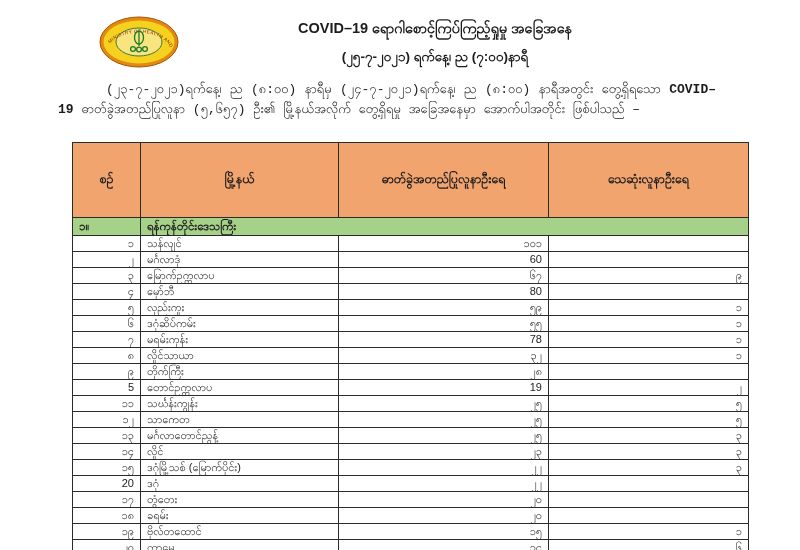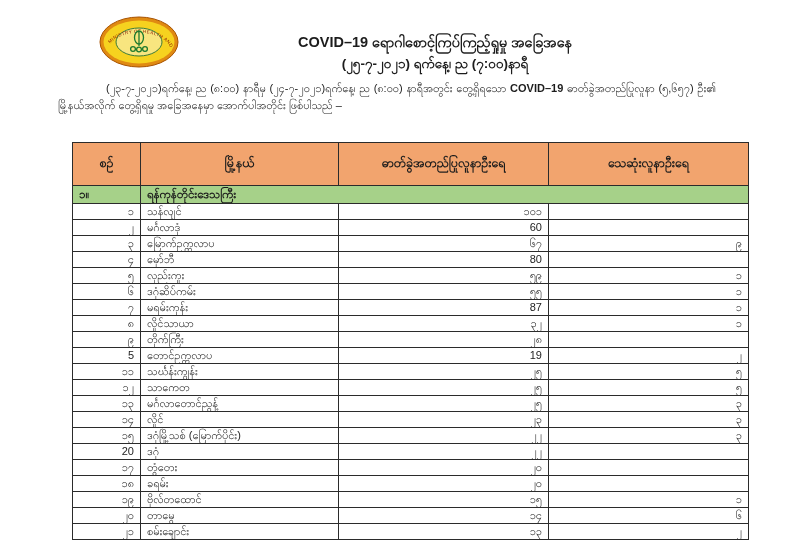--- a/index.html
+++ b/index.html
@@ -12,42 +12,42 @@
   body{
     width:800px;height:550px;background:#ffffff;
     font-family:"Liberation Sans",sans-serif;color:var(--ink);
   }
   .page{position:relative;width:800px;height:550px;overflow:hidden;background:#fff;}
 
   
   .header{position:relative;height:74px;}
   .logo{position:absolute;left:99px;top:16px;width:80px;height:52px;}
   .titles{position:absolute;left:190px;top:17px;width:490px;text-align:center;}
-  .title-line1{font-weight:bold;font-size:14.5px;line-height:22px;margin-top:14px;}
-  .title-line2{font-weight:bold;font-size:13.5px;line-height:22px;}
+  .title-line1{font-weight:bold;font-size:14.5px;line-height:22px;}
+  .title-line2{font-weight:bold;font-size:13.5px;line-height:22px;margin-top:7px;}
 
   
   .intro{
     margin:6px 84px 0 58px;
-    font-size:11px;line-height:1.52;text-align:justify;text-indent:48px;
+    font-size:13px;line-height:1.52;text-align:justify;text-indent:48px;font-family:Liberation Mono, monospace;
   }
   .intro b{font-weight:bold;}
 
   
   table.covid{
     position:absolute;left:72px;top:142px;width:676px;
     border-collapse:collapse;table-layout:fixed;
     border:1.5px solid var(--grid);
   }
   table.covid th{
     background:var(--header-bg);
     border:1px solid var(--grid);
     font-weight:bold;font-size:12.5px;
     height:42px;vertical-align:middle;
-    padding:0 4px;overflow:hidden;margin-top:13px;
+    padding:16px 4px;overflow:hidden;margin-top:13px;
   }
   table.covid td{
     border:1px solid var(--grid);
     font-size:11px;line-height:13px;height:15px;
     padding:0 6px;vertical-align:middle;overflow:hidden;white-space:nowrap;
   }
   tr.section td{
     background:var(--section-bg);
     font-weight:bold;font-size:11.5px;height:17px;
   }
@@ -139,21 +139,21 @@
         </tr>
         <tr>
           <td class="num">၆</td>
           <td class="name">ဒဂုံဆိပ်ကမ်း</td>
           <td class="num">၅၅</td>
           <td class="num">၁</td>
         </tr>
         <tr>
           <td class="num">၇</td>
           <td class="name">မရမ်းကုန်း</td>
-          <td class="num">87</td>
+          <td class="num">78</td>
           <td class="num">၁</td>
         </tr>
         <tr>
           <td class="num">၈</td>
           <td class="name">လှိုင်သာယာ</td>
           <td class="num">၃၂</td>
           <td class="num">၁</td>
         </tr>
         <tr>
           <td class="num">၉</td>

